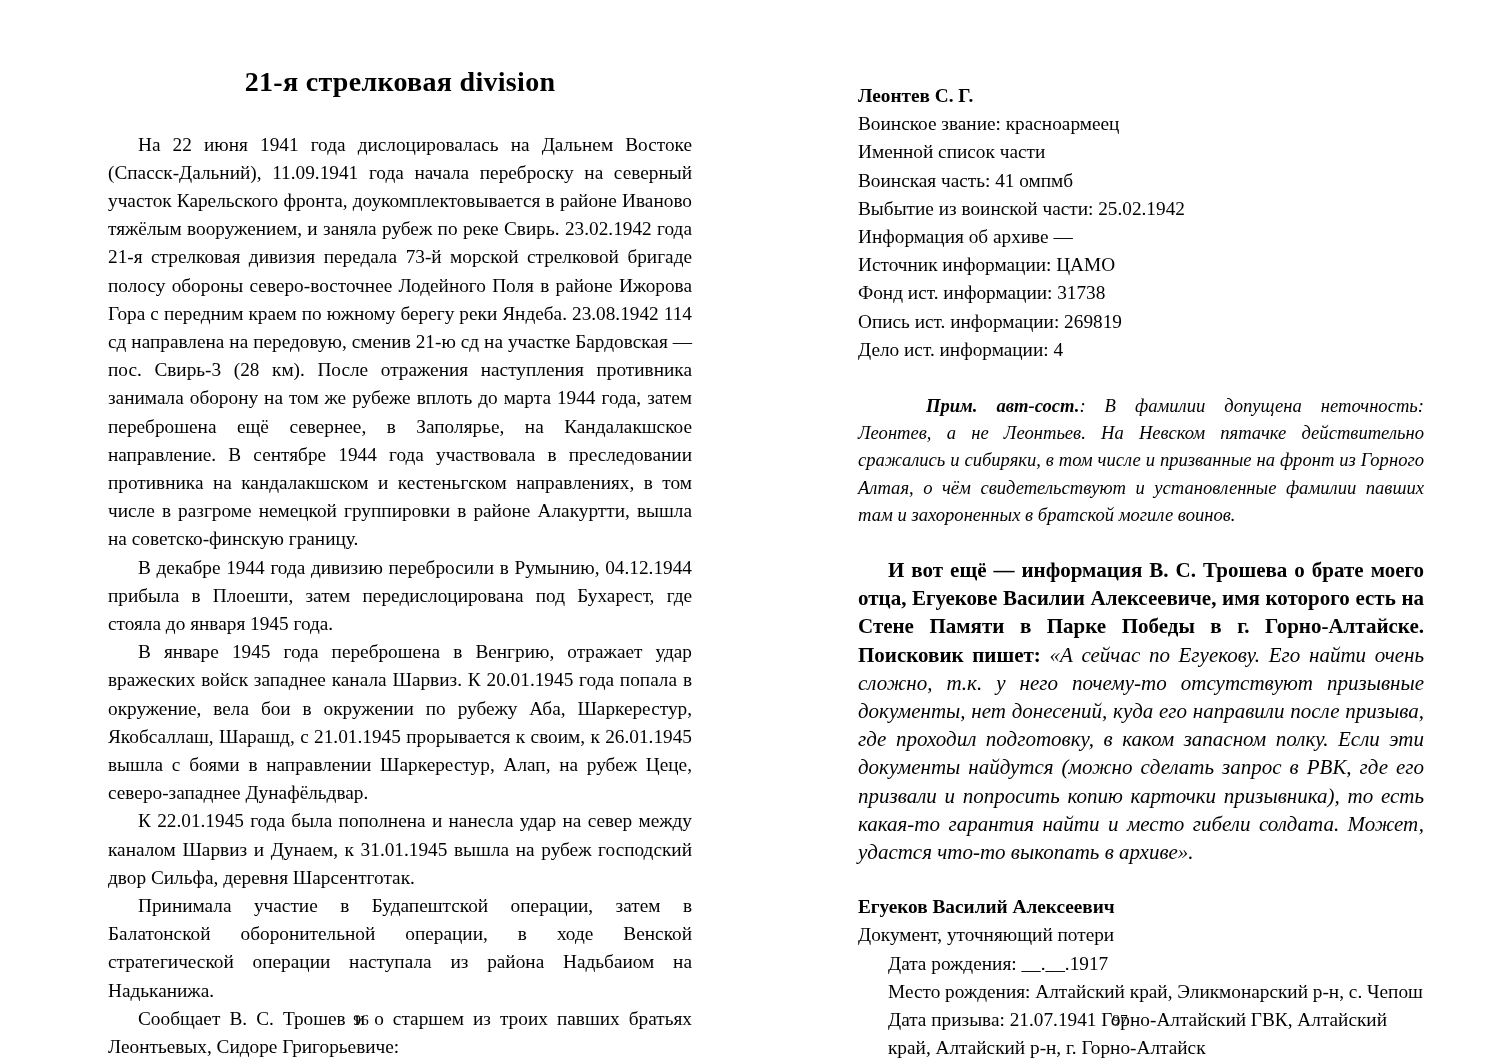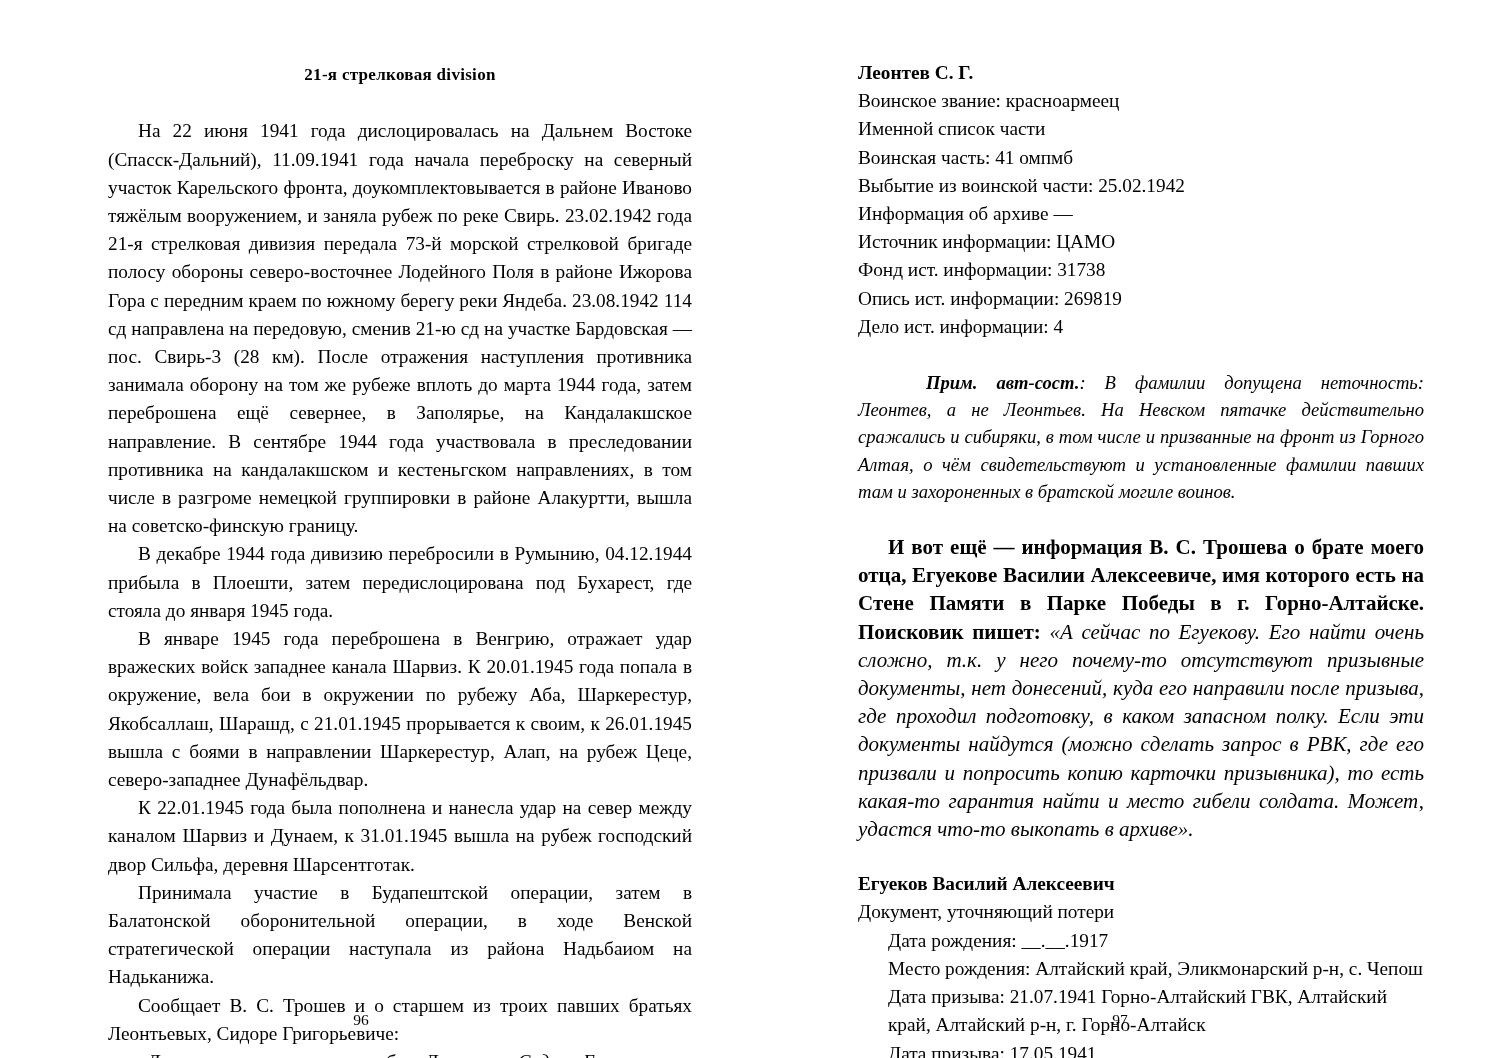--- a/index.html
+++ b/index.html
@@ -36,21 +36,21 @@
   .page-left .text-col {
     left: 108px;
     width: 584px;
   }
   .page-right .text-col {
     left: 112px;
     width: 566px;
   }
 
   h1.chapter-title {
-    font-size: 17px;
+    font-size: 28px;
     font-weight: bold;
     text-align: center;
     margin: 0;
     padding: 0;
     letter-spacing: 0.3px;
     line-height: 1.2;
   }
   .title-block { margin-top: 65px; }
 
   p {
@@ -70,21 +70,21 @@
     line-height: 28.2px;
   }
   .record .line {
     text-indent: 0;
     white-space: nowrap;
   }
   .record .line.wrap { white-space: normal; }
   .record .hdr { font-weight: bold; }
   .record .indent1 { padding-left: 30px; }
 
-  .record-top { margin-top: 59px; }
+  .record-top { margin-top: 82px; }
   .record-2   { margin-top: 27px; }
 
   .note {
     font-style: italic;
     font-size: 18.6px;
     line-height: 27.2px;
     text-align: justify;
     text-indent: 30px;
     margin-top: 28px;
   }

